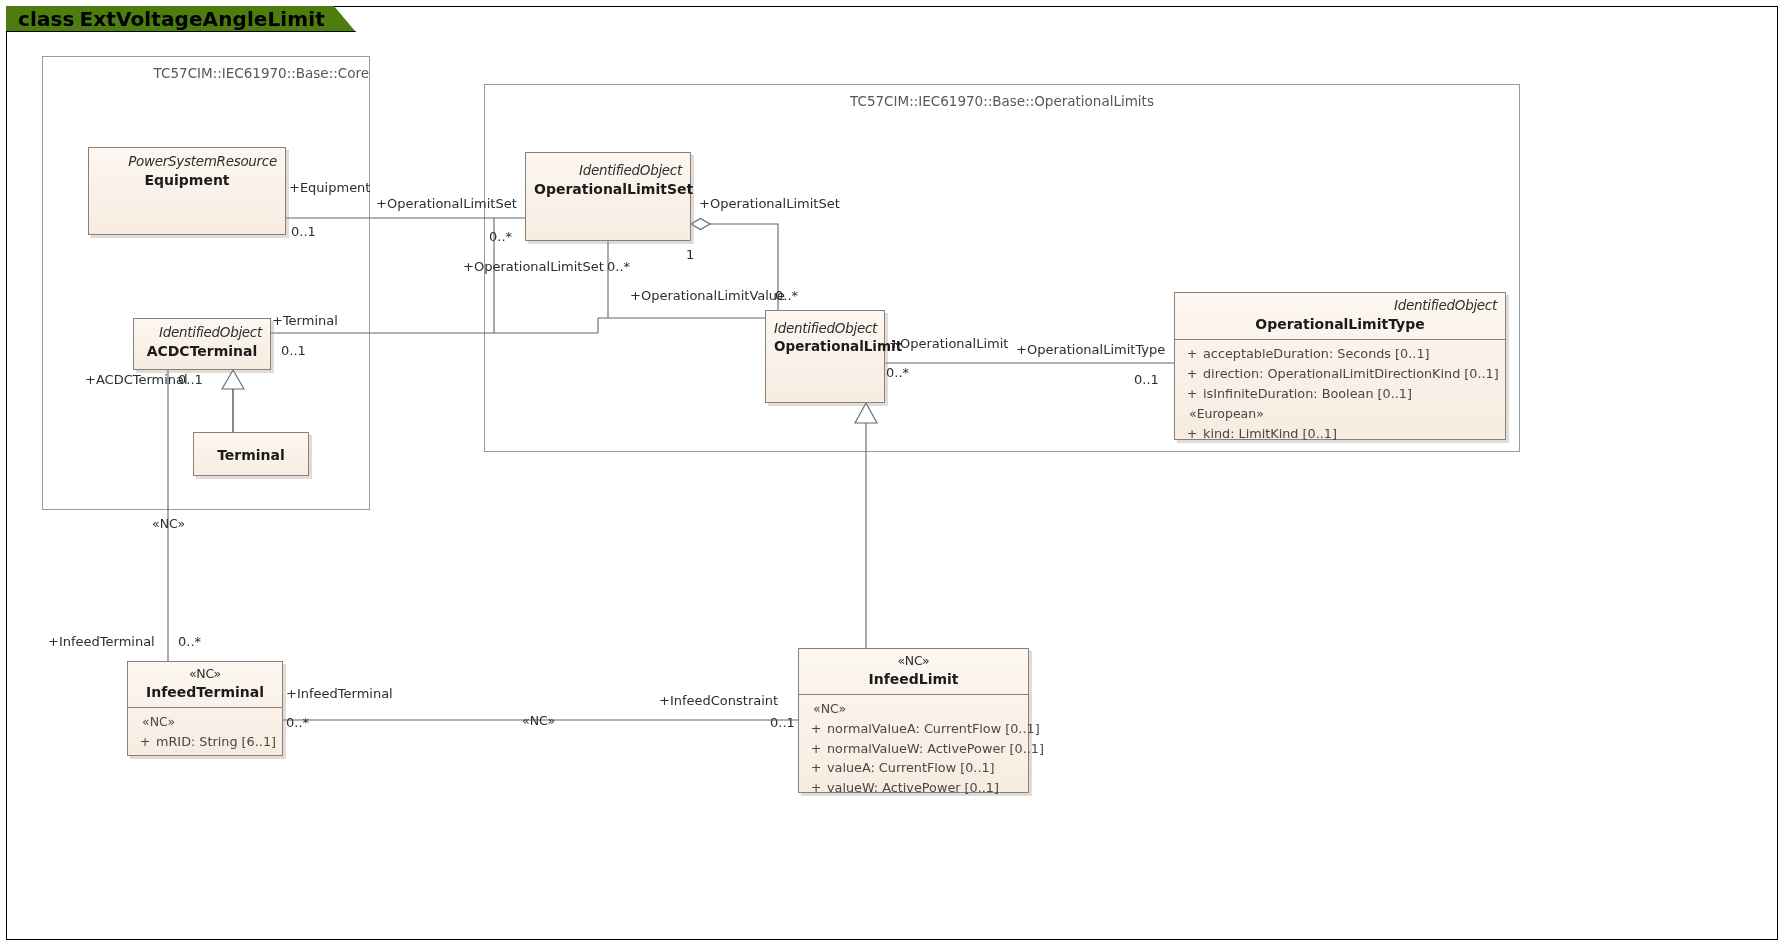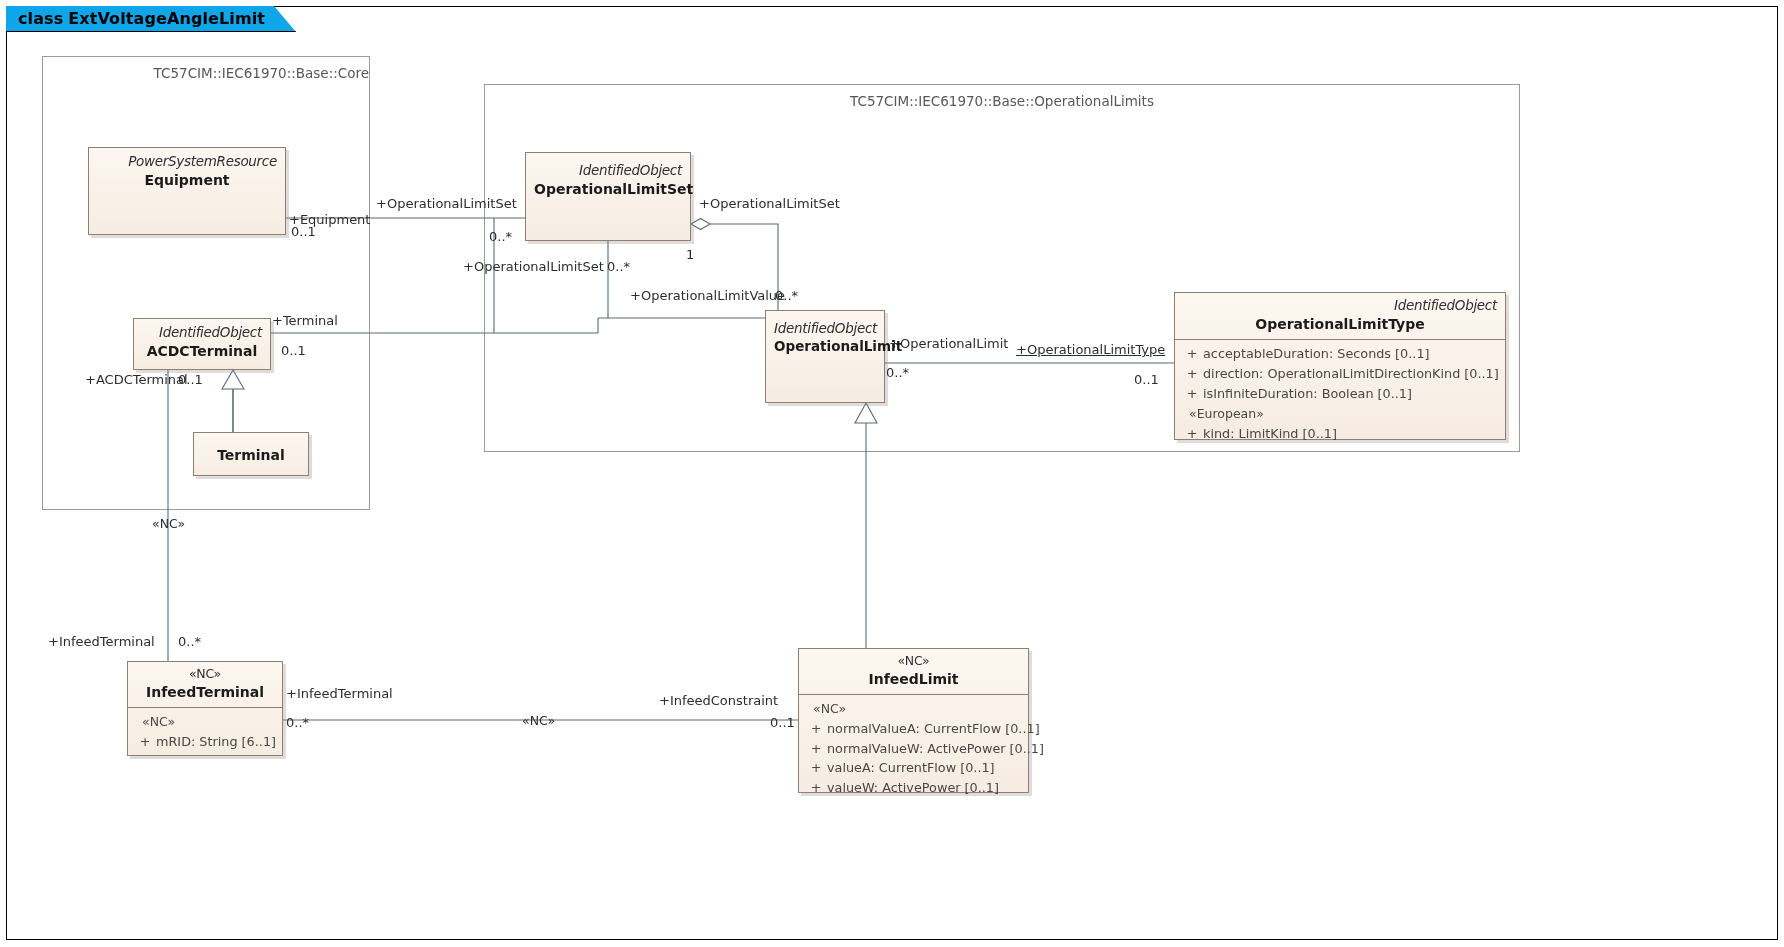--- a/index.html
+++ b/index.html
@@ -19,23 +19,23 @@
     border: 1.5px solid #000;
     background: #fff;
   }
   #frame-tab {
     position: absolute;
     left: 6px; top: 6px;
     height: 26px;
     padding: 0 30px 0 12px;
     border: 1.5px solid #000;
     border-top: none; border-left: none;
-    background: #0ea5e9;
+    background: #4d7c0f;
     display: flex; align-items: center;
-    font-size: 16px; font-weight: bold; color: #000;
+    font-size: 20px; font-weight: bold; color: #000;
     letter-spacing: .1px;
     z-index: 5;
     clip-path: polygon(0 0, calc(100% - 22px) 0, 100% 100%, 0 100%);
   }
   #frame-tab .kw { font-weight: bold; margin-right: 5px; }
 
   
   .package {
     position: absolute;
     border: 1px solid #9a9a9a;
@@ -275,21 +275,21 @@
       <span class="attr-vis">+</span>
       <span class="attr-text">valueA: CurrentFlow [0..1]</span>
     </div>
     <div class="attr-row">
       <span class="attr-vis">+</span>
       <span class="attr-text">valueW: ActivePower [0..1]</span>
     </div>
   </div>
 </div>
 
-<div class="lbl" style="left:289px; top:212px;">+Equipment</div>
+<div class="lbl" style="left:289px; top:180px;">+Equipment</div>
 <div class="lbl mult" style="left:291px; top:224px;">0..1</div>
 
 <div class="lbl" style="left:376px; top:196px;">+OperationalLimitSet</div>
 <div class="lbl mult" style="left:489px; top:229px;">0..*</div>
 
 <div class="lbl" style="left:463px; top:259px;">+OperationalLimitSet</div>
 <div class="lbl mult" style="left:607px; top:259px;">0..*</div>
 
 <div class="lbl" style="left:699px; top:196px;">+OperationalLimitSet</div>
 <div class="lbl mult" style="left:686px; top:247px;">1</div>
@@ -299,21 +299,21 @@
 
 <div class="lbl" style="left:272px; top:313px;">+Terminal</div>
 <div class="lbl mult" style="left:281px; top:343px;">0..1</div>
 
 <div class="lbl" style="left:53px; top:372px;margin-left:32px;">+ACDCTerminal</div>
 <div class="lbl mult" style="left:178px; top:372px;">0..1</div>
 
 <div class="lbl" style="left:889px; top:336px;">+OperationalLimit</div>
 <div class="lbl mult" style="left:886px; top:365px;">0..*</div>
 
-<div class="lbl" style="left:1016px; top:342px;text-decoration:underline;">+OperationalLimitType</div>
+<div class="lbl" style="left:1016px; top:342px;">+OperationalLimitType</div>
 <div class="lbl mult" style="left:1134px; top:372px;">0..1</div>
 
 <div class="lbl guill" style="left:152px; top:516px;">«NC»</div>
 
 <div class="lbl" style="left:48px; top:634px;">+InfeedTerminal</div>
 <div class="lbl mult" style="left:178px; top:634px;">0..*</div>
 
 <div class="lbl" style="left:286px; top:686px;">+InfeedTerminal</div>
 <div class="lbl mult" style="left:286px; top:715px;">0..*</div>
 

